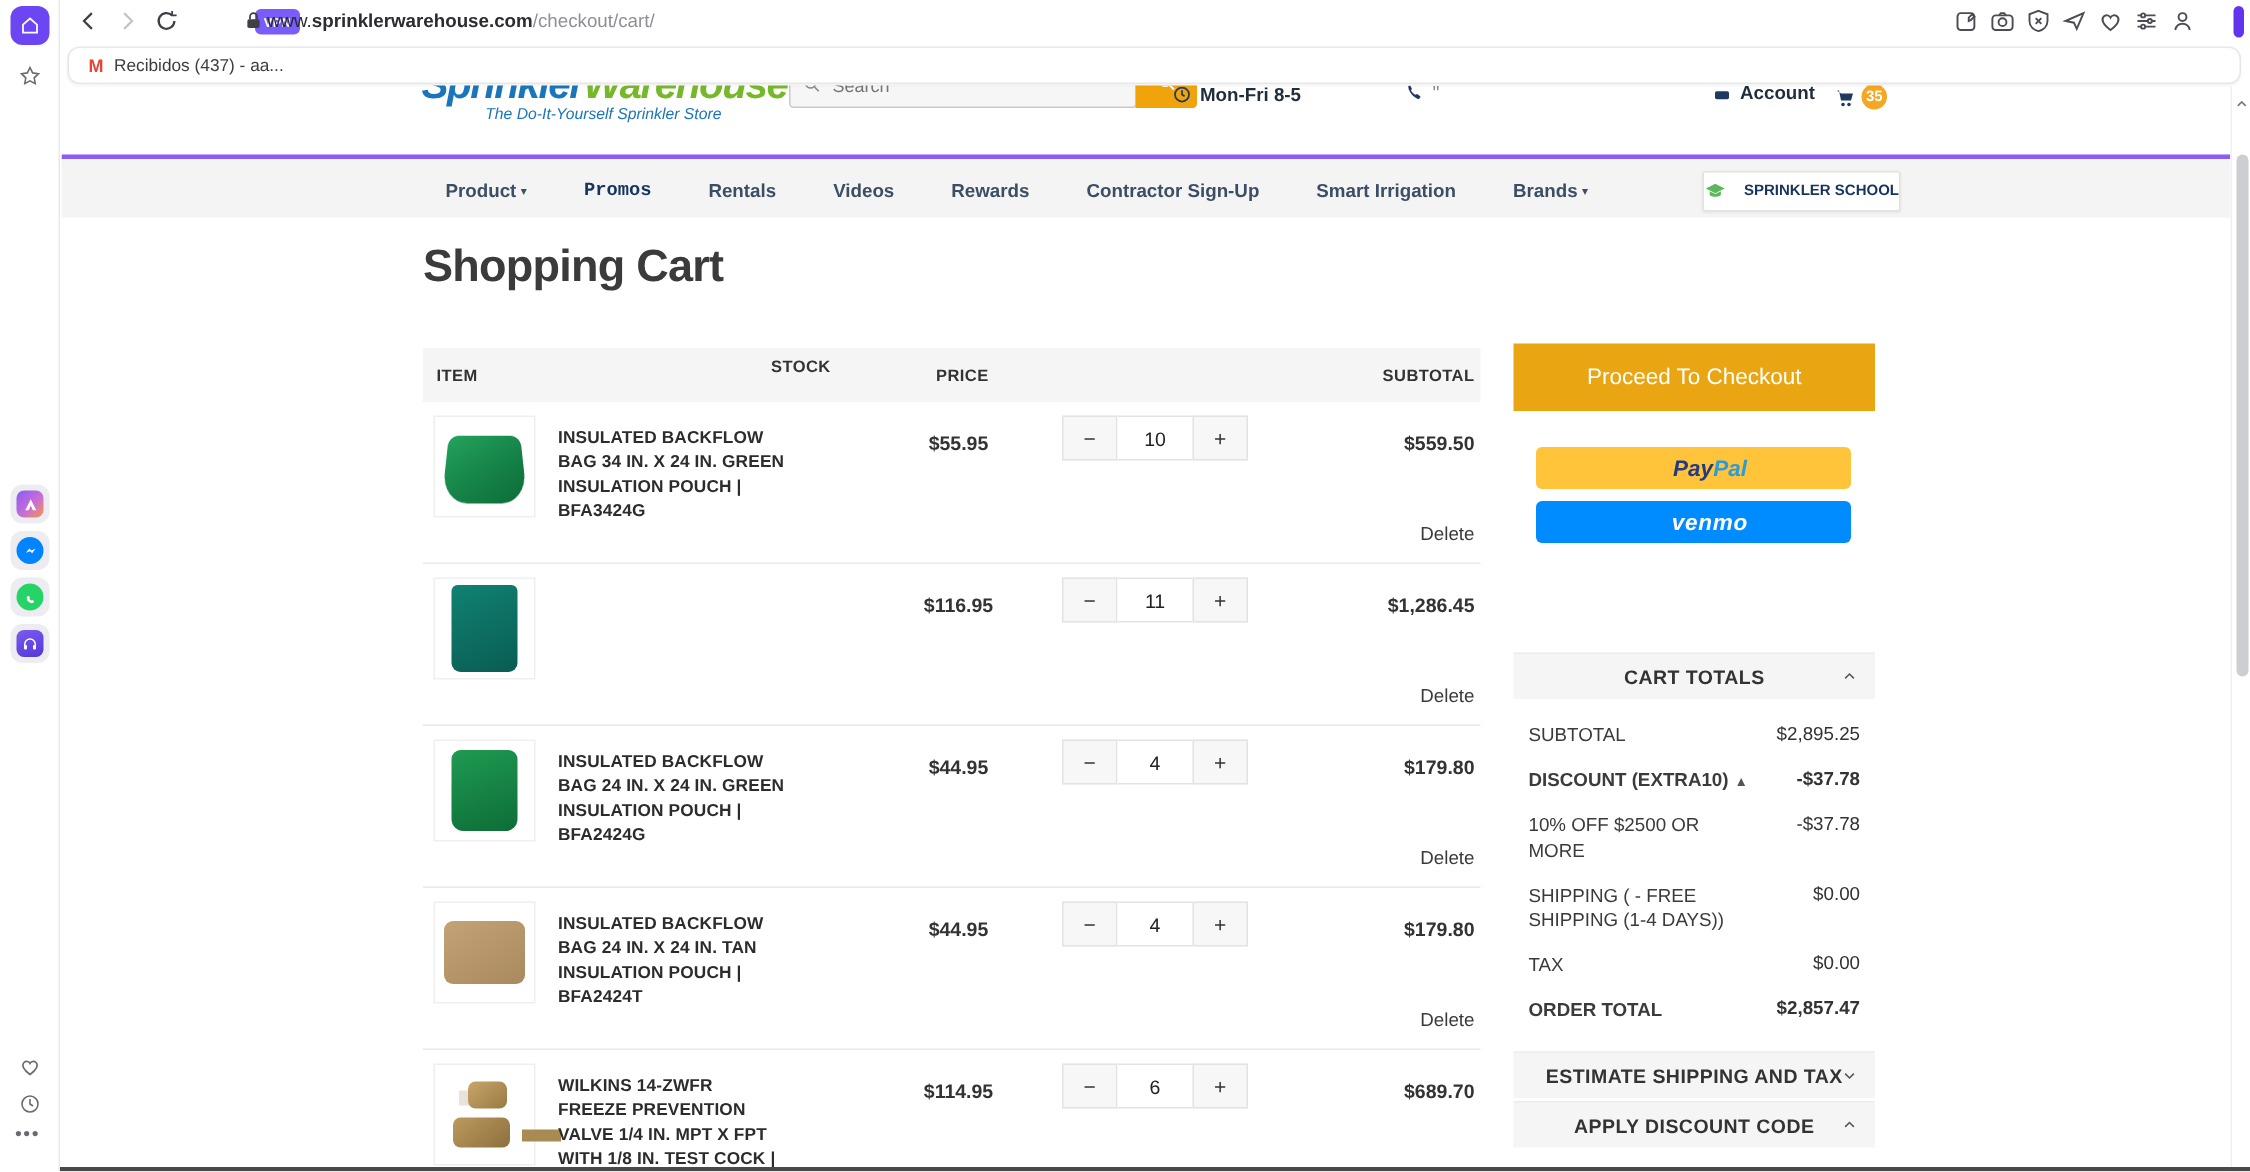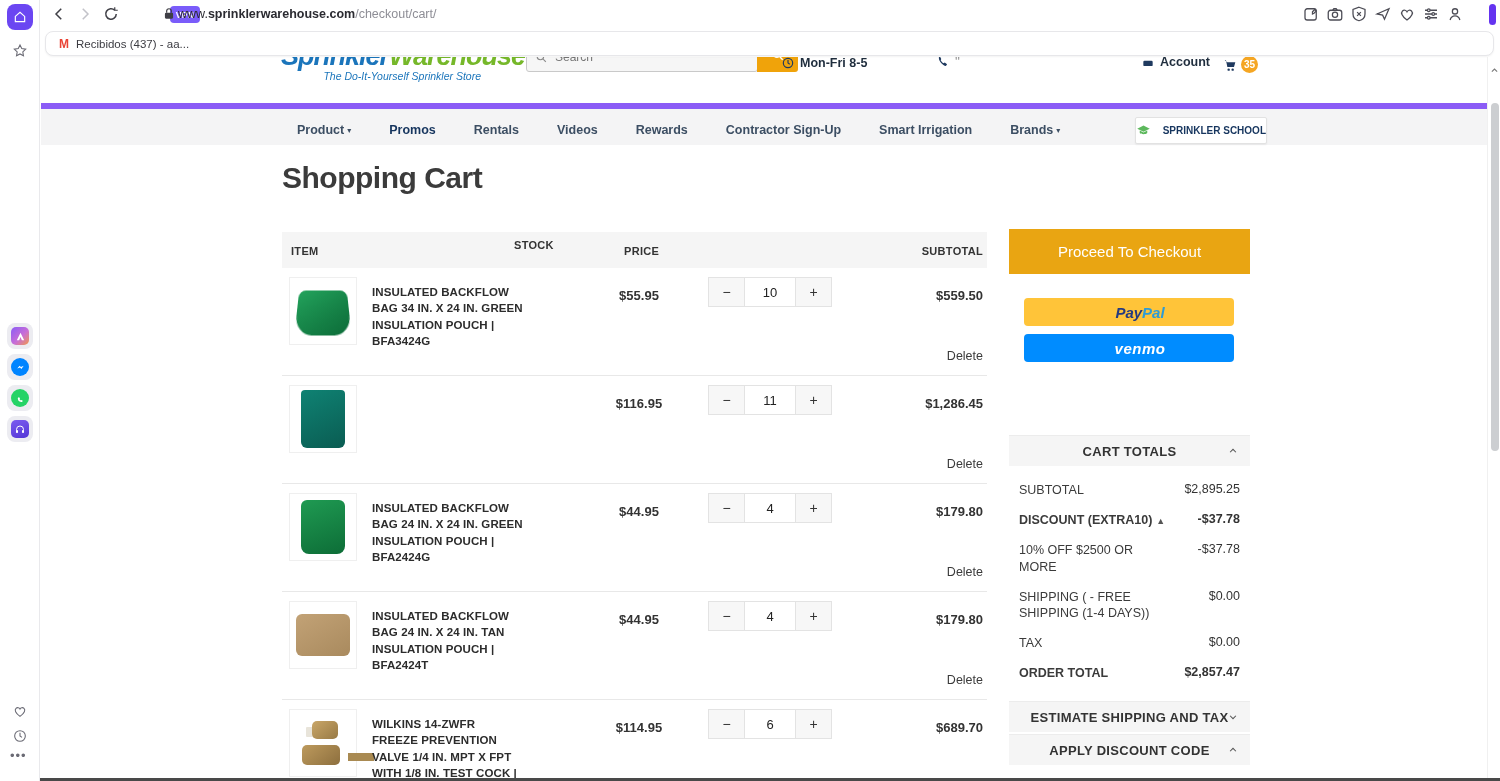--- a/index.html
+++ b/index.html
@@ -45,24 +45,24 @@
   .logo .tag { font-size:10.5px; font-style:italic; color:#1b75bb; text-align:right; margin-top:-2px; }
   .search-box { position:absolute; left:485px; top:-16px; width:232px; height:31px; border:1px solid #c9c9c9; border-radius:3px; background:#f6f6f6; }
   .search-box input { position:absolute; left:28px; top:8px; width:150px; border:none; background:transparent; font-size:12px; color:#8a8a8a; outline:none; }
   .search-glass { position:absolute; left:8px; top:8px; color:#8a8a8a; width:13px; height:13px; }
   .search-btn { position:absolute; right:-41px; top:-1px; width:41px; height:31px; background:#f0a30a; border:none; border-radius:0 3px 3px 0; }
   .hdr-item { position:absolute; font-size:12.5px; font-weight:bold; color:#1f2d3d; white-space:nowrap; display:flex; align-items:center; gap:5px; }
   .hdr-item svg { width:14px; height:14px; }
   .cart-badge { position:absolute; left:1198px; top:-3px; width:21px; height:21px; background:#f5a623; border-radius:50%; color:#fff; font-size:10px; font-weight:bold; display:flex; align-items:center; justify-content:center; border:2px solid #fff; }
 
   
-  .main-nav { position:absolute; left:0; top:46px; width:1446px; height:42px; background:#f4f4f5; border-top:6px solid #8b5cf6; }
+  .main-nav { position:absolute; left:0; top:46px; width:1446px; height:42px; background:#f4f4f5; border-top:3px solid #8b5cf6; }
   .nav-items { position:absolute; left:256px; top:0; height:42px; display:flex; align-items:center; gap:38px; }
   .nav-item { font-size:12.5px; font-weight:bold; color:#3c4e63; cursor:pointer; white-space:nowrap; }
-  .nav-item.active { color:#16355e; }
+  .nav-item.active { color:#16355e;font-family:Liberation Mono, monospace; }
   .nav-caret { font-size:8px; margin-left:3px; color:#3c4e63; }
   .school-badge { position:absolute; left:1094px; top:8px; width:132px; height:27px; background:#fff; border:1px solid #e2e2e2; border-radius:2px; box-shadow:0 1px 2px rgba(0,0,0,.06); display:flex; align-items:center; justify-content:space-between; gap:5px; font-size:10px; font-weight:bold; color:#16355e; }
 
   
   .page-title { position:absolute; left:241px; top:104px; font-size:30px; font-weight:bold; color:#3b3b3b; letter-spacing:-.5px; }
 
   
   .cart-table { position:absolute; left:241px; top:175px; width:705px; }
   .thead { position:relative; height:36px; background:#f5f5f5; }
   .th { position:absolute; font-size:11px; font-weight:bold; color:#333; letter-spacing:.3px; }

